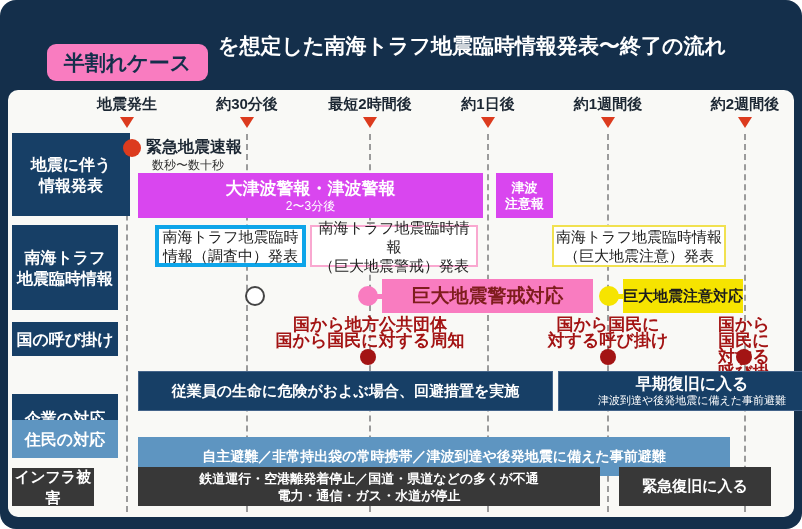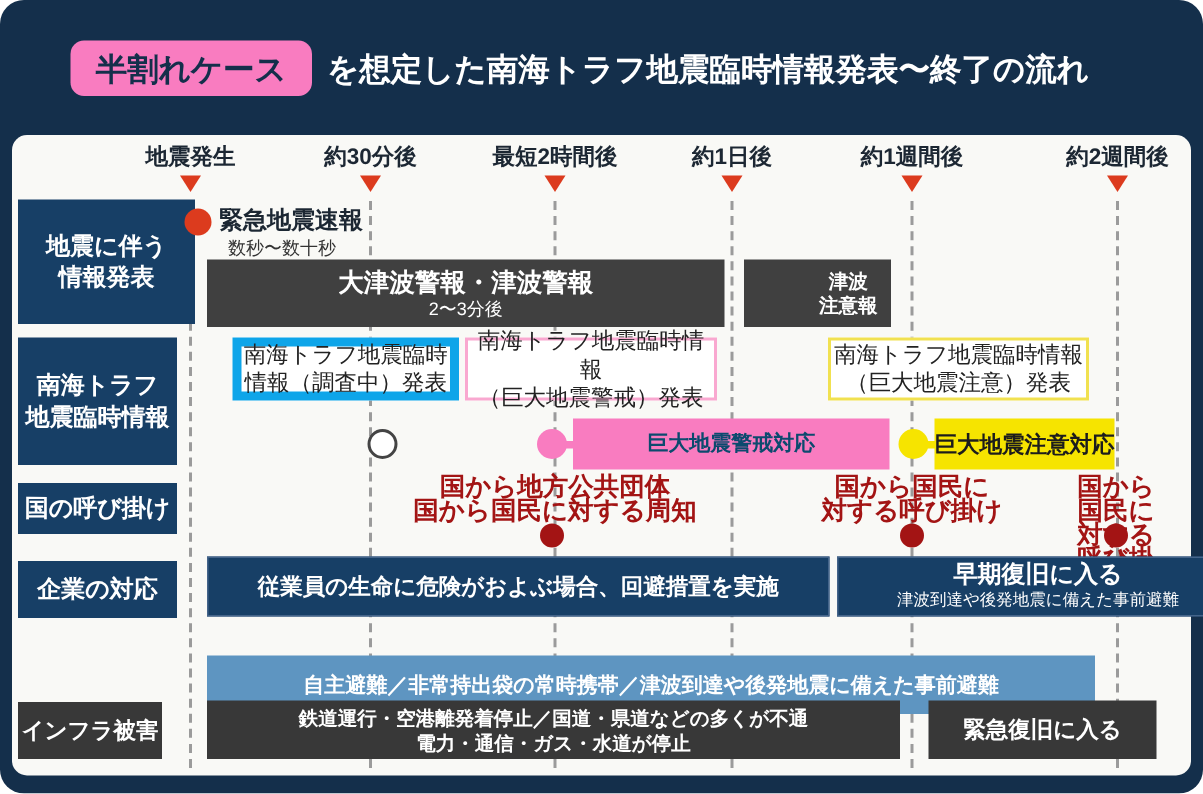--- a/index.html
+++ b/index.html
@@ -10,31 +10,31 @@
   .flexc{display:flex;align-items:center;justify-content:center;text-align:center;}
   .flexcol{display:flex;flex-direction:column;align-items:center;justify-content:center;text-align:center;}
   .ml{white-space:pre-line;}
   .badge{background:#f97cc0;color:#142f4b;border-radius:9px;font-weight:bold;font-size:21px;}
   .title{color:#ffffff;font-weight:bold;font-size:21px;display:flex;align-items:center;}
   .tl-label{transform:translateX(-50%);font-size:15px;font-weight:bold;color:#1c2733;white-space:nowrap;z-index:3;}
   .tri{width:0;height:0;border-left:7px solid transparent;border-right:7px solid transparent;border-top:11px solid #dc3b1e;z-index:3;}
   .dash{width:0;height:378px;border-left:2px dashed #9b9b9b;z-index:1;}
   .rowlabel{background:#173f66;color:#fff;font-weight:bold;font-size:16px;z-index:2;line-height:21px;}
   .navybar{background:#173f66;border:1px solid #44648a;color:#fff;font-weight:bold;z-index:2;box-sizing:border-box;}
-  .redbar{background:#404040;color:#fff;z-index:2;}
+  .redbar{background:#d946ef;color:#fff;z-index:2;}
   .whitebox{background:#ffffff;font-size:15px;line-height:19px;color:#222;z-index:2;box-sizing:border-box;}
   .dot{border-radius:50%;z-index:2;}
   .notice{transform:translateX(-50%);color:#a31414;font-size:17px;font-weight:bold;line-height:16px;text-align:center;white-space:pre-line;z-index:2;}
 </style>
 </head>
 <body>
 
 <div id="canvas">
 
-  <div class="abs badge flexc" style="left:47px;top:27px;width:161px;height:37px;">半割れケース</div>
+  <div class="abs badge flexc" style="left:47px;top:44px;width:161px;height:37px;">半割れケース</div>
   <div class="abs title" style="left:218px;top:27px;height:37px;">を想定した南海トラフ地震臨時情報発表〜終了の流れ</div>
 
   <div id="panel"></div>
 
   <div class="abs dash" style="left:126px;top:134px;"></div>
   <div class="abs dash" style="left:246px;top:134px;"></div>
   <div class="abs dash" style="left:369px;top:134px;"></div>
   <div class="abs dash" style="left:487px;top:134px;"></div>
   <div class="abs dash" style="left:607px;top:134px;"></div>
   <div class="abs dash" style="left:744px;top:134px;"></div>
@@ -51,45 +51,46 @@
   <div class="abs tri" style="left:363px;top:117px;"></div>
   <div class="abs tri" style="left:481px;top:117px;"></div>
   <div class="abs tri" style="left:601px;top:117px;"></div>
   <div class="abs tri" style="left:738px;top:117px;"></div>
 
   <div class="abs rowlabel flexc ml" style="left:12px;top:133px;width:118px;height:83px;">地震に伴う
 情報発表</div>
   <div class="abs rowlabel flexc ml" style="left:12px;top:225px;width:106px;height:85px;">南海トラフ
 地震臨時情報</div>
   <div class="abs rowlabel flexc" style="left:12px;top:322px;width:106px;height:34px;">国の呼び掛け</div>
-  <div class="abs rowlabel flexc" style="left:12px;top:374px;width:106px;height:38px;">企業の対応</div>
-  <div class="abs rowlabel flexc" style="left:12px;top:468px;width:96px;height:38px;background:#383838;font-size:15px;">インフラ被害</div>
+  <div class="abs rowlabel flexc" style="left:12px;top:394px;width:106px;height:48px;">企業の対応</div>
+  <div class="abs rowlabel flexc" style="left:12px;top:420px;width:106px;height:38px;background:#5e95c1;">住民の対応</div>
+  <div class="abs rowlabel flexc" style="left:12px;top:468px;width:82px;height:38px;background:#383838;font-size:15px;">インフラ被害</div>
 
   <div class="abs dot" style="left:123px;top:139px;width:18px;height:18px;background:#dc3b1e;"></div>
   <div class="abs" style="left:146px;top:137px;font-size:16px;font-weight:bold;color:#1c2733;z-index:2;">緊急地震速報</div>
   <div class="abs" style="left:152px;top:157px;font-size:12px;color:#333;z-index:2;">数秒〜数十秒</div>
   <div class="abs redbar flexcol" style="left:138px;top:173px;width:345px;height:45px;">
     <div style="font-size:17px;font-weight:bold;line-height:20px;">大津波警報・津波警報</div>
     <div style="font-size:12px;line-height:14px;">2〜3分後</div>
   </div>
-  <div class="abs redbar flexc ml" style="left:496px;top:173px;width:57px;height:45px;font-size:13px;font-weight:bold;line-height:16px;padding-left:41px;">津波
+  <div class="abs redbar flexc ml" style="left:496px;top:173px;width:57px;height:45px;font-size:13px;font-weight:bold;line-height:16px;">津波
 注意報</div>
 
-  <div class="abs whitebox flexc ml" style="left:155px;top:225px;width:151px;height:42px;border:6px solid #0ea5e9;">南海トラフ地震臨時
+  <div class="abs whitebox flexc ml" style="left:155px;top:225px;width:151px;height:42px;border:4px solid #0ea5e9;">南海トラフ地震臨時
 情報（調査中）発表</div>
   <div class="abs whitebox flexc ml" style="left:310px;top:225px;width:168px;height:42px;border:2px solid #f9a8d0;">南海トラフ地震臨時情報
 （巨大地震警戒）発表</div>
   <div class="abs whitebox flexc ml" style="left:552px;top:225px;width:174px;height:42px;border:2px solid #f1e150;">南海トラフ地震臨時情報
 （巨大地震注意）発表</div>
 
   <div class="abs dot" style="left:245px;top:286px;width:20px;height:20px;background:#fff;border:2px solid #444;box-sizing:border-box;"></div>
 
   <div class="abs" style="left:368px;top:294px;width:20px;height:5px;background:#f97cc0;z-index:2;"></div>
   <div class="abs dot" style="left:358px;top:286px;width:20px;height:20px;background:#f97cc0;"></div>
-  <div class="abs flexc" style="left:382px;top:279px;width:211px;height:34px;background:#f97cc0;color:#0c4a6e;font-size:14px;font-weight:bold;z-index:2;">巨大地震警戒対応</div>
+  <div class="abs flexc" style="left:382px;top:279px;width:211px;height:34px;background:#f97cc0;color:#7f1d1d;font-size:19px;font-weight:bold;z-index:2;">巨大地震警戒対応</div>
 
   <div class="abs" style="left:609px;top:294px;width:18px;height:5px;background:#f6e400;z-index:2;"></div>
   <div class="abs dot" style="left:599px;top:286px;width:20px;height:20px;background:#f6e400;"></div>
   <div class="abs flexc" style="left:623px;top:279px;width:120px;height:34px;background:#f6e400;color:#1c1c1c;font-size:15px;font-weight:bold;z-index:2;">巨大地震注意対応</div>
 
   <div class="abs notice" style="left:370px;top:317px;">国から地方公共団体
 国から国民に対する周知</div>
   <div class="abs dot" style="left:360px;top:349px;width:16px;height:16px;background:#a31414;"></div>
   <div class="abs notice" style="left:608px;top:317px;">国から国民に
 対する呼び掛け</div>

